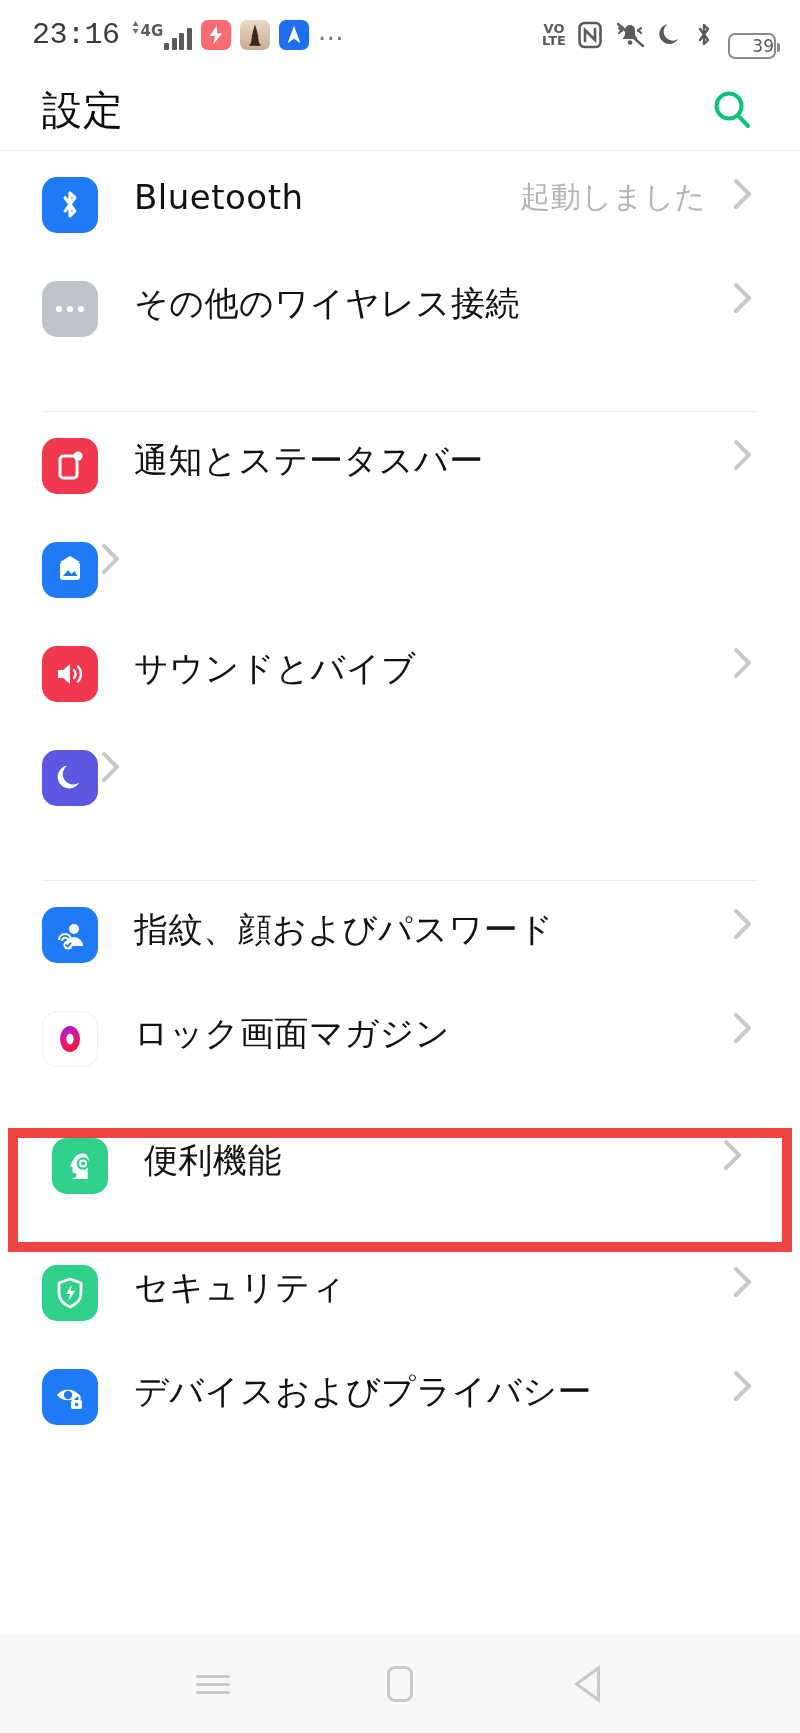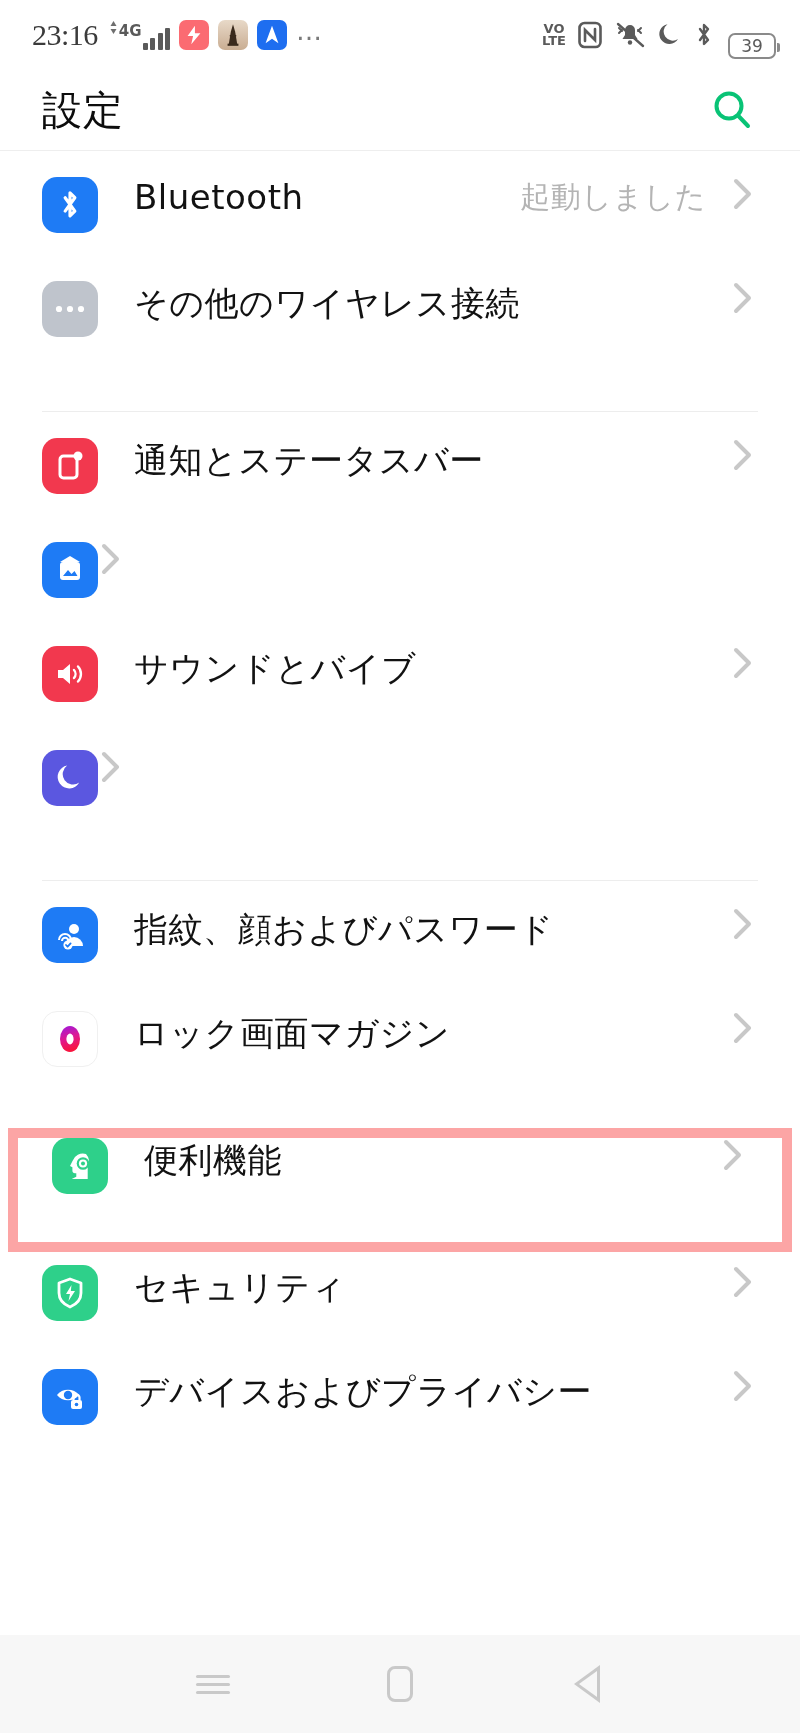--- a/index.html
+++ b/index.html
@@ -32,21 +32,21 @@
   .status-left {
     display: flex;
     align-items: center;
     gap: 9px;
   }
   .status-time {
     font-size: 30px;
     font-weight: 400;
     color: #3b3b3b;
     letter-spacing: -0.5px;
-    font-family: Liberation Serif, serif;
+    font-family: Liberation Mono, monospace;
   }
   .net-group {
     display: flex;
     align-items: flex-end;
     gap: 1px;
     margin-left: 2px;
   }
   .net-label {
     font-size: 15px;
     font-weight: bold;
@@ -88,21 +88,21 @@
     color: #5a5a5a;
   }
   .volte {
     font-size: 13px; font-weight: bold; line-height: 12px;
     text-align: center; color: #5a5a5a;
   }
   .battery {
     width: 48px; height: 26px;
     border: 2.5px solid #8a8a8a;
     border-radius: 7px;
-    display: flex; align-items: center; justify-content: center;
+    display: flex; align-items: center; justify-content: flex-end;
     position: relative;
     margin-left: 2px;
     margin-top: 21px;
   }
   .battery::after {
     content: "";
     position: absolute; right: -6px; top: 8px;
     width: 3px; height: 9px;
     background: #8a8a8a; border-radius: 0 2px 2px 0;
   }
@@ -177,21 +177,21 @@
     background: #ededed;
     margin: 0 42px;
   }
   .gap { height: 26px; }
   .gap-sm { height: 13px; }
 
   
   .highlight-wrap {
     position: relative;
     margin: 0 8px;
-    border: 10px solid #fca5a5;
+    border: 10px solid #ef4444;
     background: #ffffff;
   }
   .highlight-wrap .row { padding-left: 34px; padding-right: 36px; }
 
   
   .navbar {
     flex: 0 0 98px;
     height: 98px;
     background: #f7f7f7;
     display: flex;

